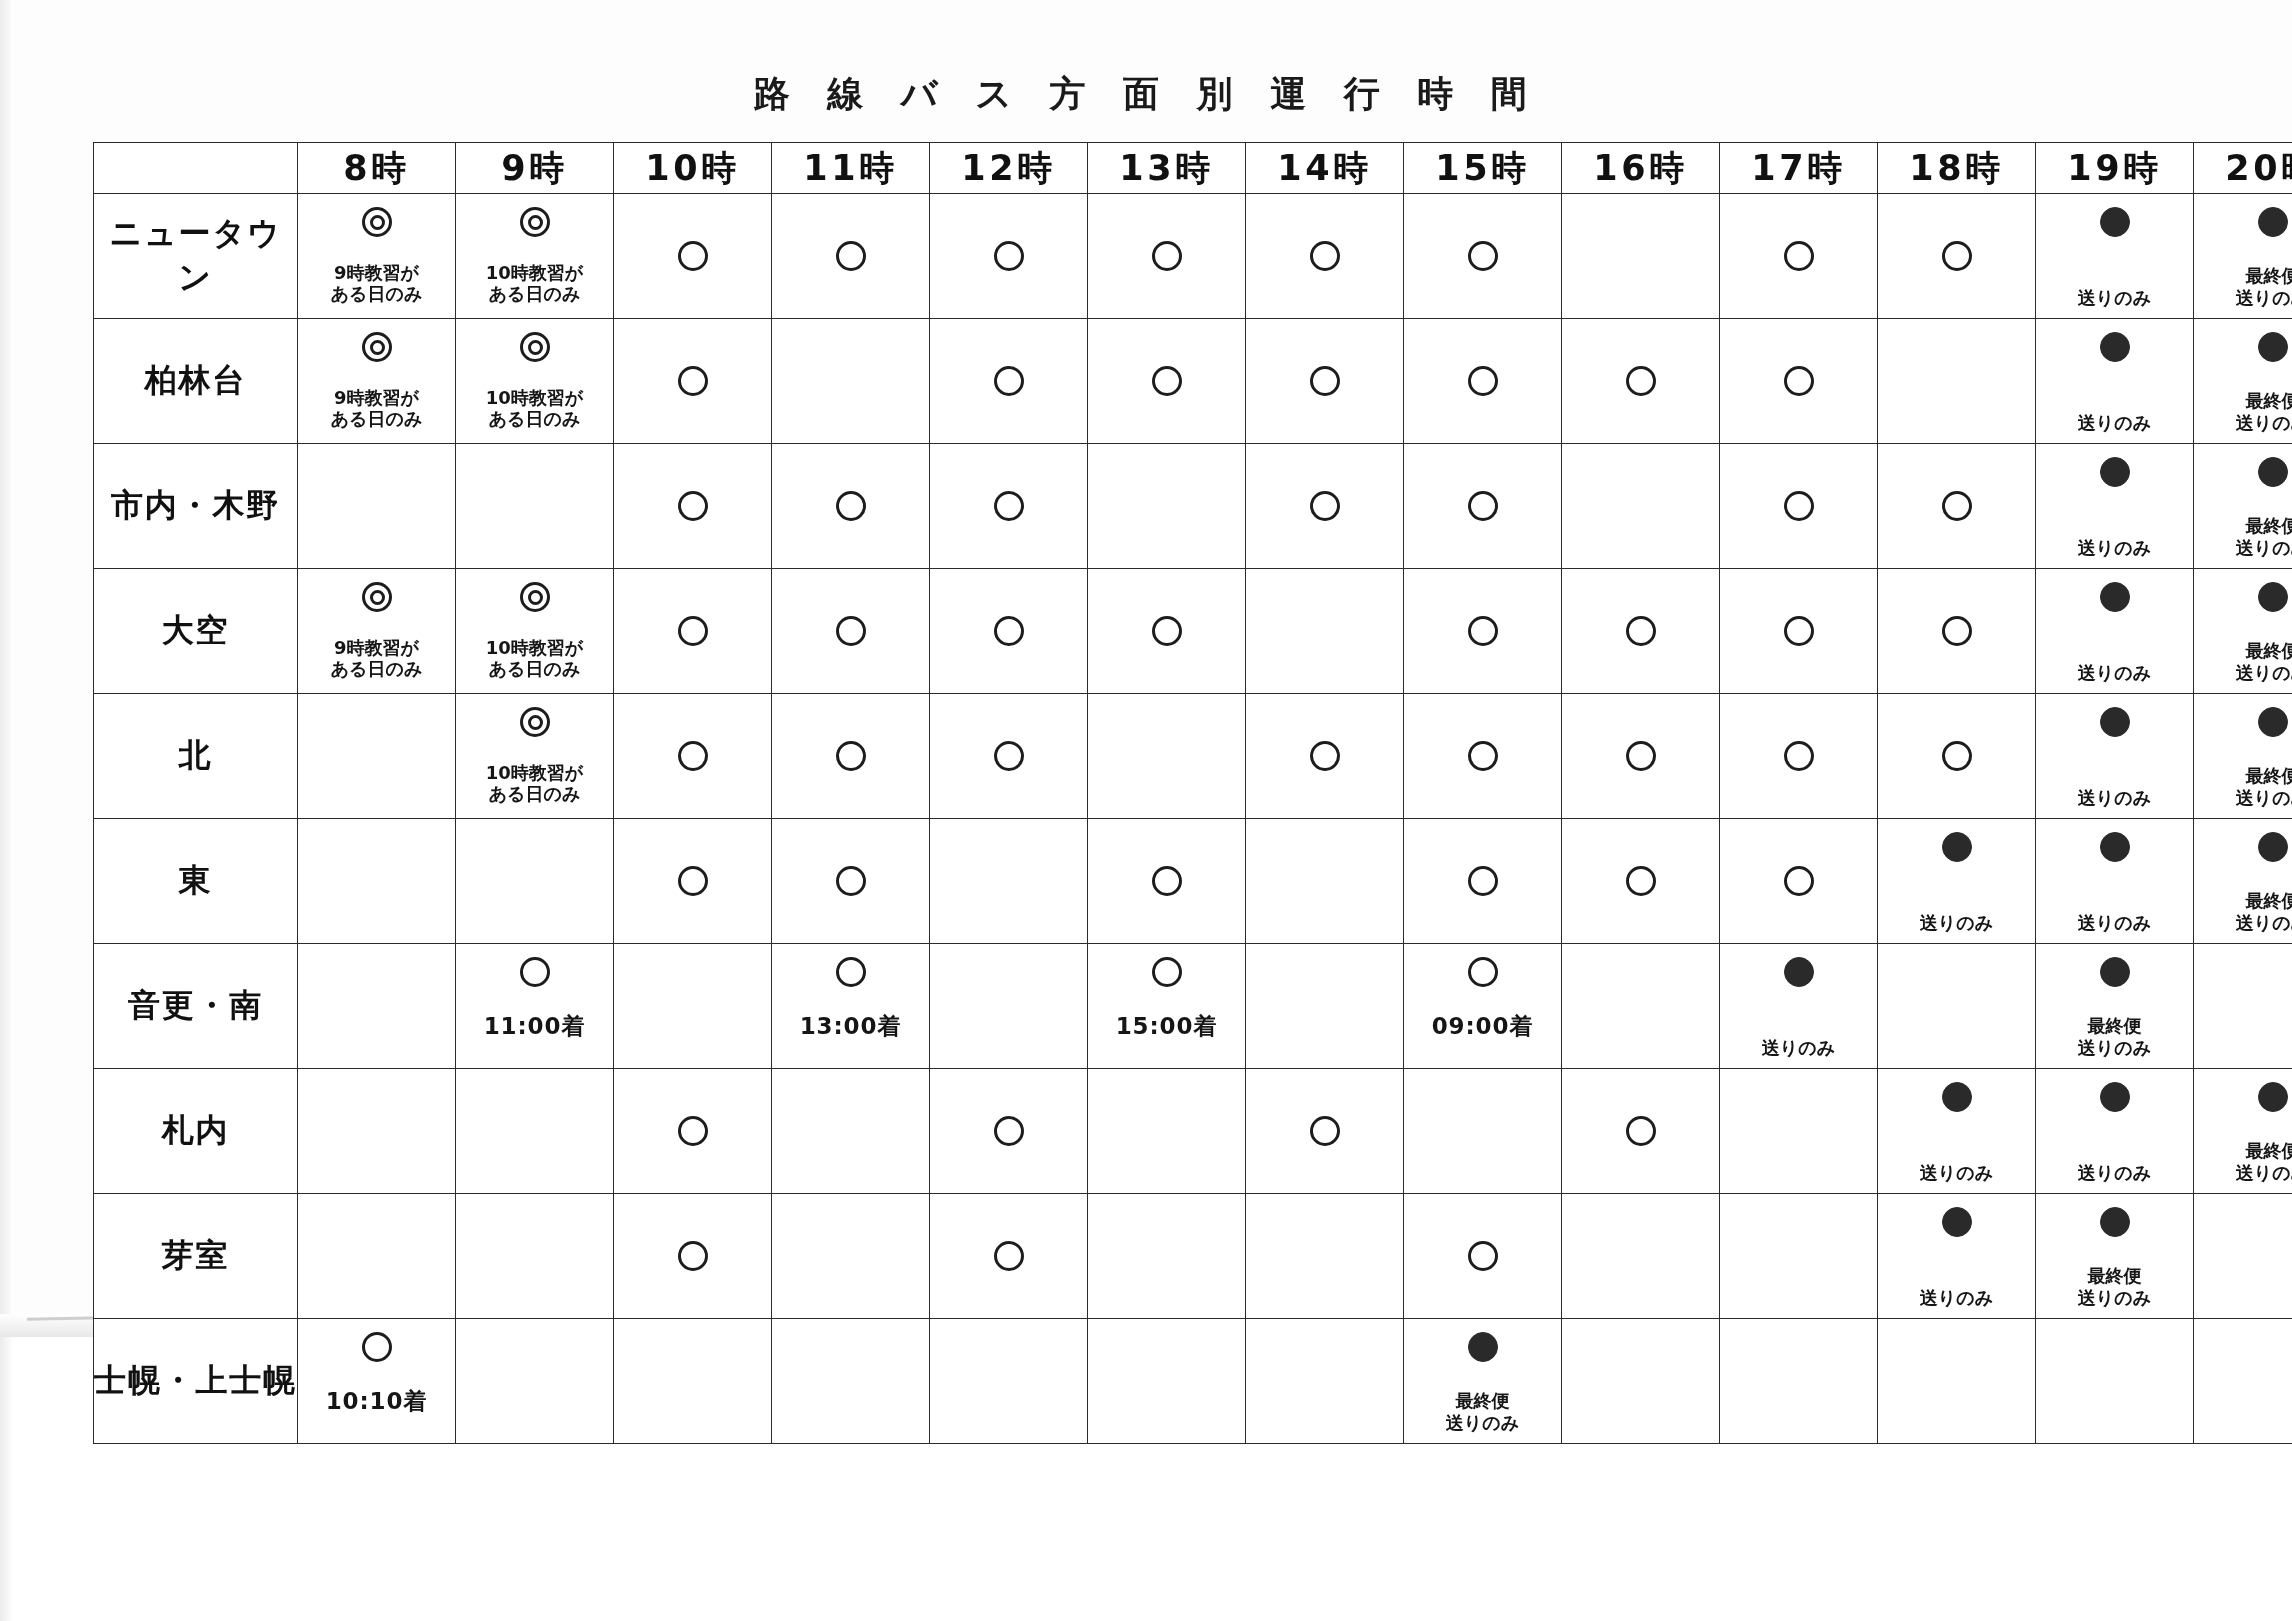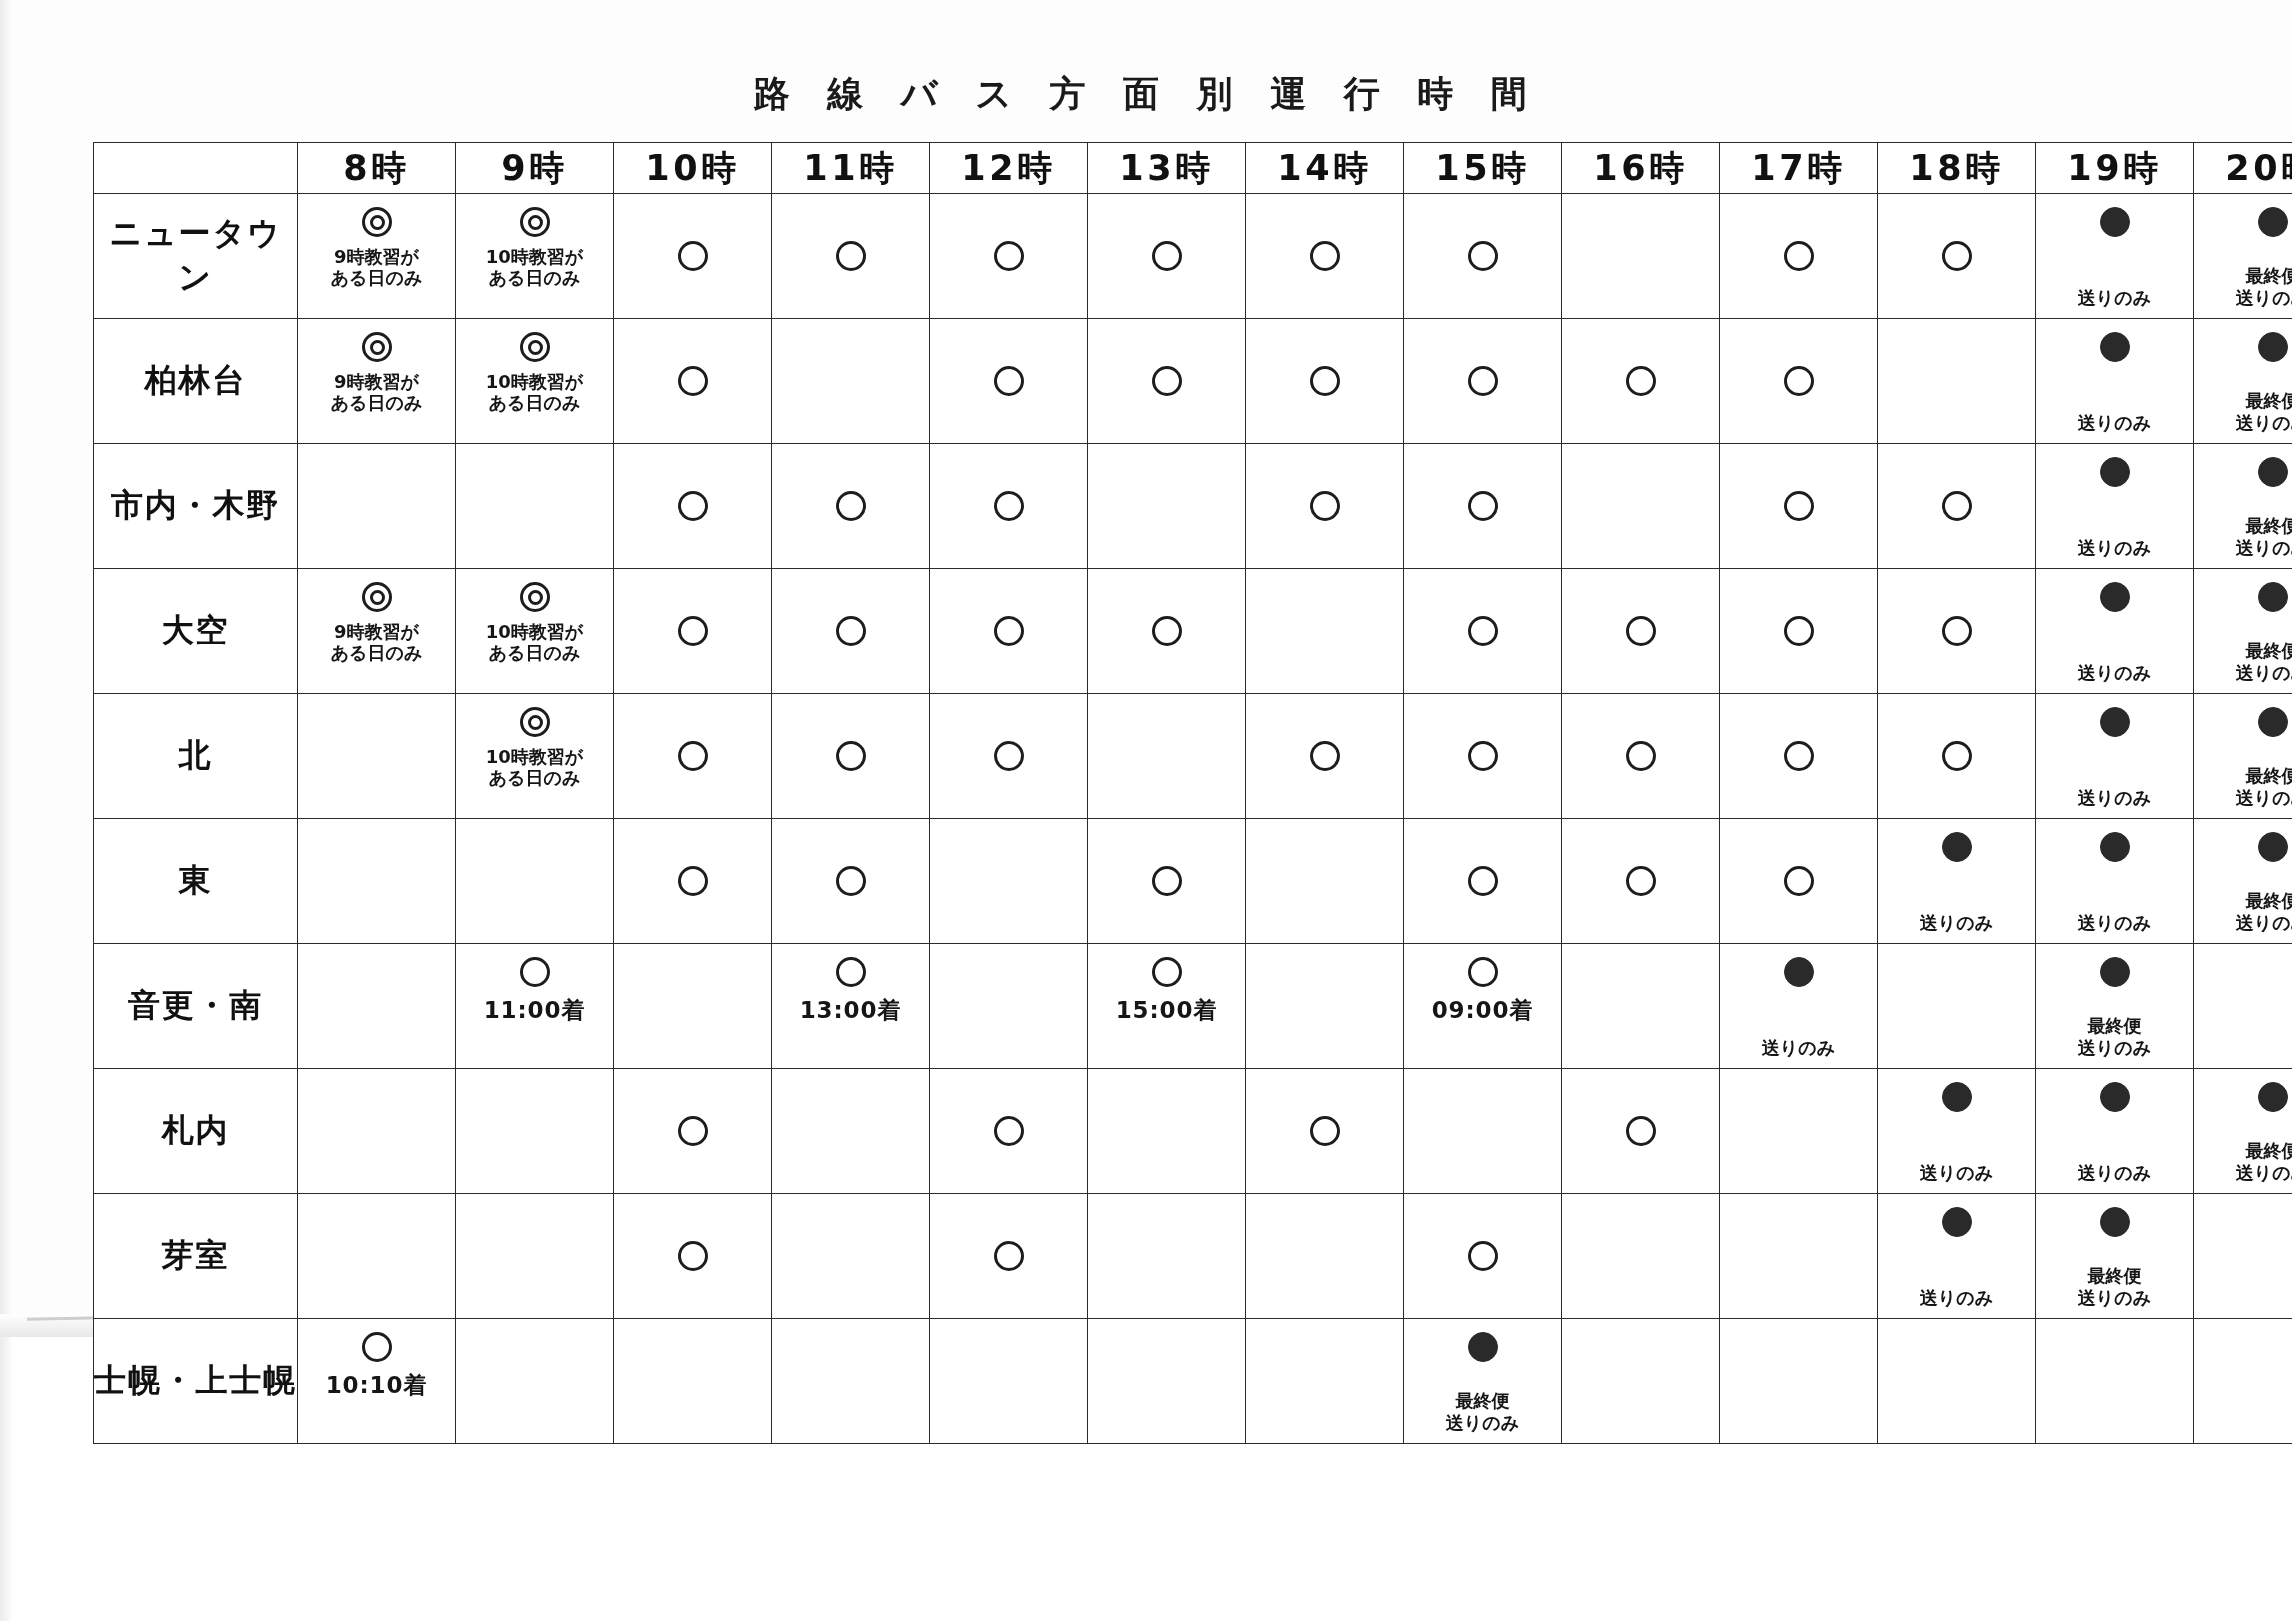--- a/index.html
+++ b/index.html
@@ -128,21 +128,21 @@
     left: 5.4px; top: 5.4px;
     width: 9px; height: 9px;
     border: 3.6px solid #1d1d1d;
     border-radius: 50%;
   }
   .mark.filled {
     background: #2a2a2a;
     border: 1.8px solid #2a2a2a;
   }
   .note {
-    margin-top: 9px;
+    margin-top: 25px;
     font-size: 18px;
     line-height: 1.22;
     font-weight: 700;
     letter-spacing: 0px;
     color: #161616;
     white-space: pre-line;
   }
   .note.bottom {
     margin-top: auto;
     margin-bottom: 9px;

